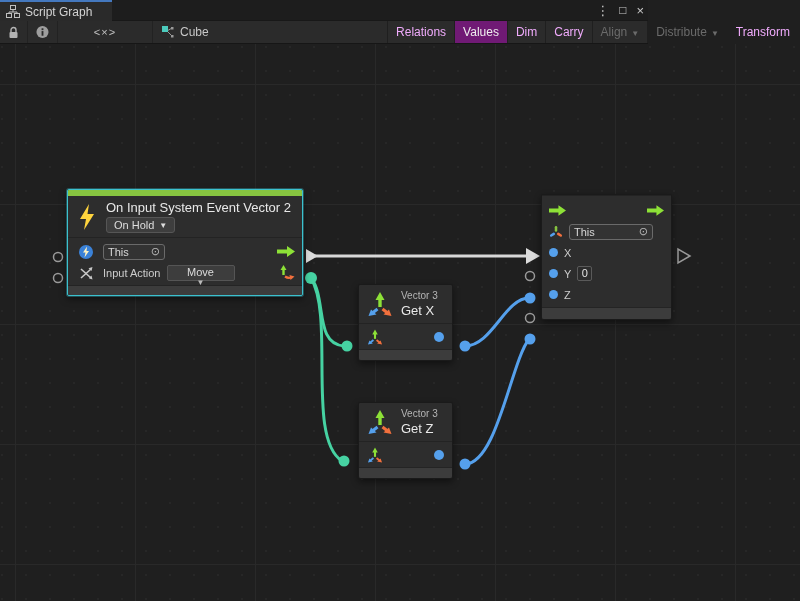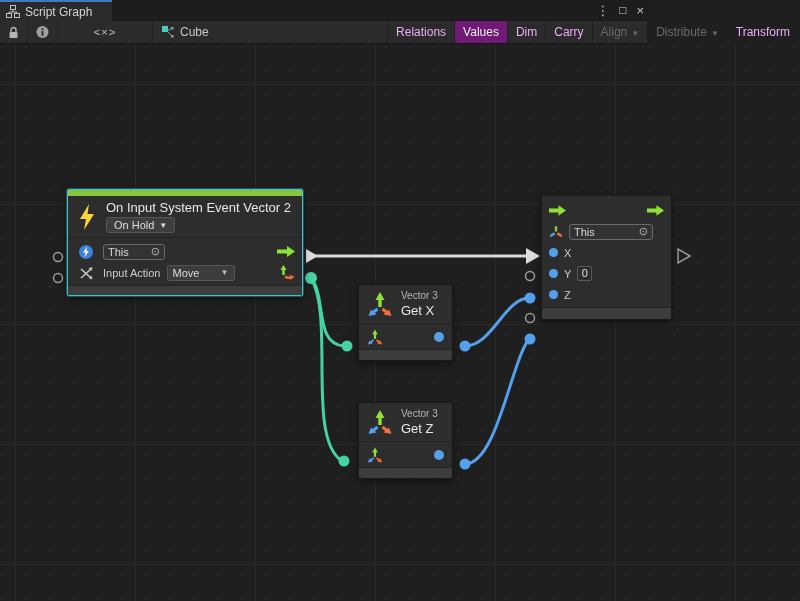--- a/index.html
+++ b/index.html
@@ -221,21 +221,21 @@
         <div class="row">
           <span class="icon-cell">
             <svg width="15" height="14" viewBox="0 0 15 14">
               <path d="M2 12 L12 3" stroke="#c8c8c8" stroke-width="1.6" fill="none"></path>
               <polygon points="13.5,1 9.5,2.2 12.5,5 " fill="#c8c8c8"></polygon>
               <path d="M2 3 L12 12" stroke="#c8c8c8" stroke-width="1.6" fill="none"></path>
               <polygon points="13.5,13.5 12.5,9.5 9.8,12.3" fill="#c8c8c8"></polygon>
             </svg>
           </span>
           <span class="row-label">Input Action</span>
-          <span class="dropdown" style="width:68px;">
+          <span class="dropdown" style="width:68px;flex-direction:column;">
             <span>Move</span>
             <span class="caret">▼</span>
           </span>
           <span class="grow"></span>
           <svg width="16" height="16" viewBox="0 0 16 16">
             <path d="M4.5 10 V3.5" stroke="#8de137" stroke-width="2.4" fill="none"></path>
             <polygon points="4.5,0 1.5,5 7.5,5" fill="#8de137"></polygon>
             <path d="M6 11.5 Q9 13.5 12 12.5" stroke="#f2703d" stroke-width="2.2" fill="none"></path>
             <polygon points="15.5,11.5 10.5,10 11.5,15" fill="#f2703d"></polygon>
           </svg>

